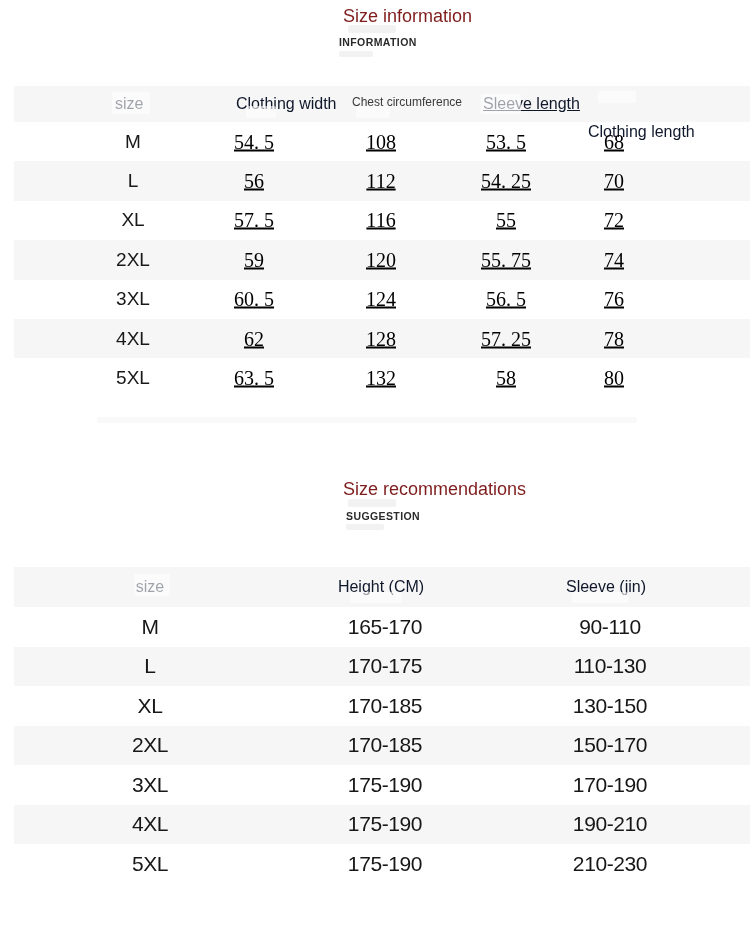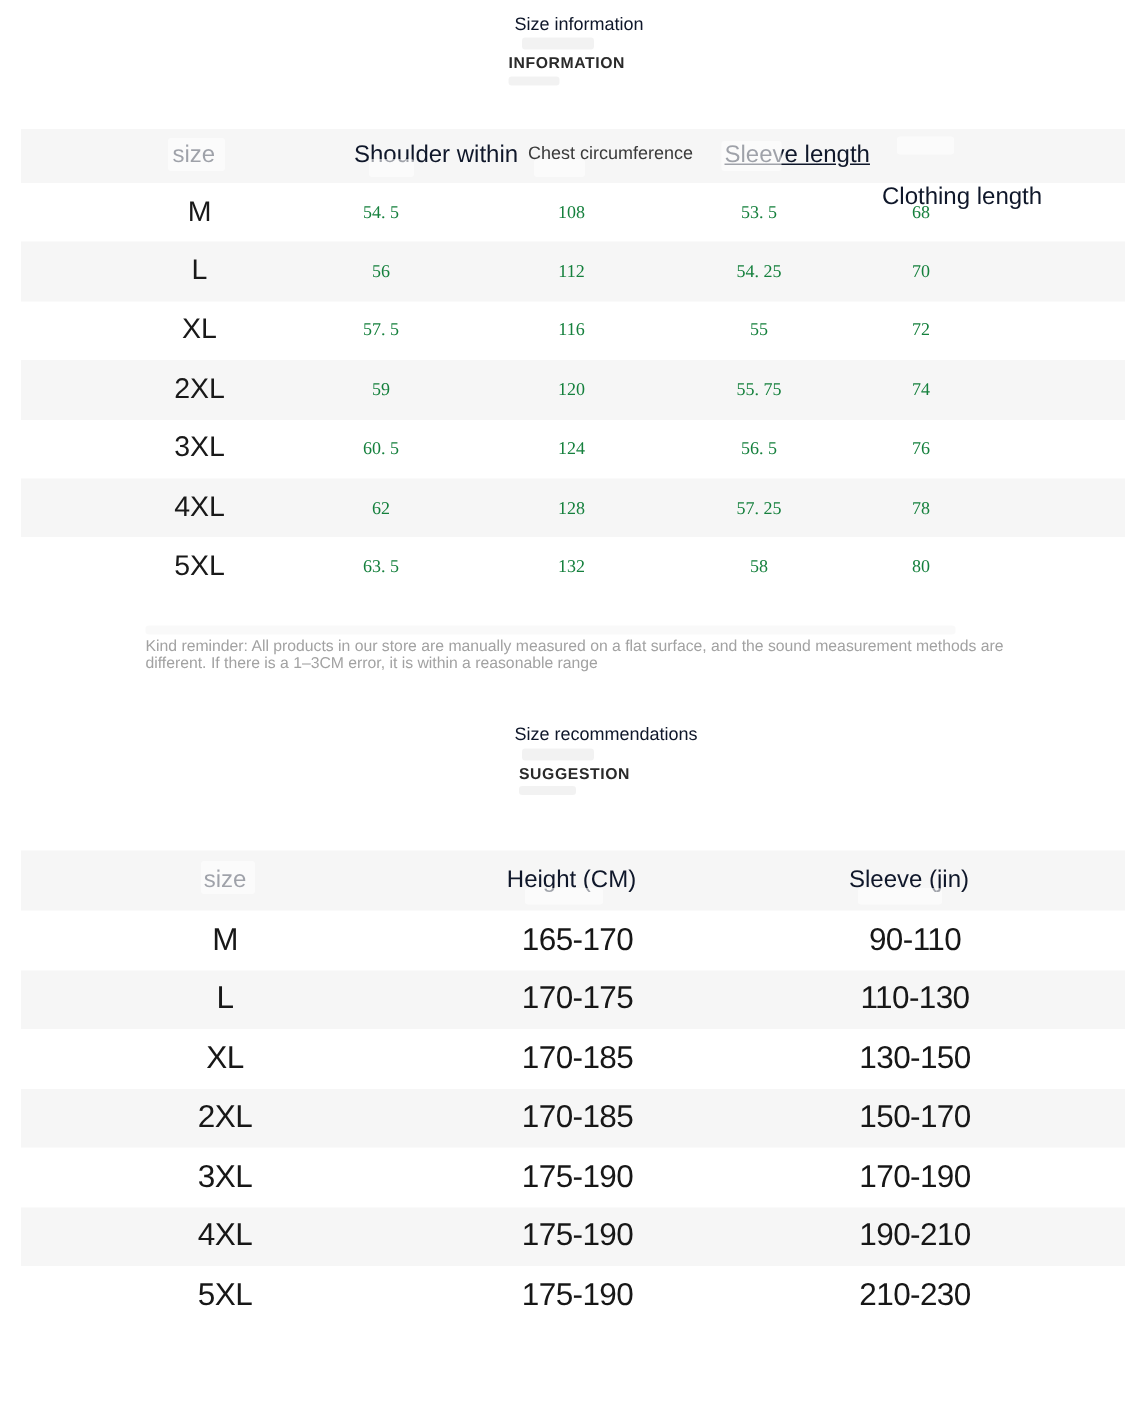--- a/index.html
+++ b/index.html
@@ -2,21 +2,21 @@
 <html><head>
 <meta charset="utf-8">
 <style>
   html,body{margin:0;padding:0;}
   body{
     width:750px;height:951px;background:#ffffff;position:relative;overflow:hidden;
     font-family:"Liberation Sans", sans-serif;
     -webkit-font-smoothing:antialiased;
   }
   
-  .sec-title{position:absolute;font-size:12px;line-height:22px;color:#0f172a;white-space:nowrap;}
+  .sec-title{position:absolute;font-size:18px;line-height:22px;color:#7f1d1d;white-space:nowrap;}
   .sec-sub{position:absolute;font-size:10.5px;font-weight:bold;letter-spacing:.4px;color:#2a2a2a;white-space:nowrap;}
   #info-title{left:343px;top:5px;}
   #info-sub{left:339px;top:36px;}
   #sug-title{left:343px;top:478px;}
   #sug-sub{left:346px;top:510px;}
 
   
   .tbl{position:absolute;left:14px;right:0;}
   #info-table{top:86px;}
   #suggest-table{top:567px;}
@@ -34,21 +34,21 @@
   #info-table .h2{left:338px;font-size:12px;top:44%;color:#3a3a3a;}
   #info-table .h3{left:469px;text-decoration:underline;}
   #info-table .h4{left:574px;margin-top:28px;}
   #suggest-table .hcell{transform:translate(-50%,-50%);}
   #suggest-table .h0{left:136px;}
   #suggest-table .h1{left:367px;}
   #suggest-table .h2{left:592px;}
 
   .cell{position:absolute;top:50%;transform:translate(-50%,-50%);white-space:nowrap;}
   #info-table .cell.lab{font-size:19px;color:#191919;}
-  #info-table .cell.num{font-family:"Liberation Serif", serif;font-size:12px;color:#15803d;}
+  #info-table .cell.num{font-family:"Liberation Serif", serif;font-size:20px;color:#000000;text-decoration:underline;}
   #info-table .c0{left:119px;}
   #info-table .c1{left:240px;}
   #info-table .c2{left:367px;}
   #info-table .c3{left:492px;}
   #info-table .c4{left:600px;}
   #suggest-table .cell{font-size:21px;letter-spacing:-0.4px;color:#171717;}
   #suggest-table .c0{left:136px;}
   #suggest-table .c1{left:371px;}
   #suggest-table .c2{left:596px;}
 
@@ -78,21 +78,21 @@
 </style>
 </head>
 <body>
 
 <div class="sec-title" id="info-title">Size information</div>
 <div class="sec-sub" id="info-sub">INFORMATION</div>
 
 <div class="tbl" id="info-table">
     <div class="row header band">
       <span class="hcell h0">size</span>
-      <span class="hcell h1">Shoulder within</span>
+      <span class="hcell h1">Clothing width</span>
       <span class="hcell h2">Chest circumference</span>
       <span class="hcell h3">Sleeve length</span>
       <span class="hcell h4">Clothing length</span>
     </div>
     <div class="row">
       <span class="cell c0 lab">M</span>
       <span class="cell c1 num">54. 5</span>
       <span class="cell c2 num">108</span>
       <span class="cell c3 num">53. 5</span>
       <span class="cell c4 num">68</span>
@@ -134,21 +134,21 @@
     </div>
     <div class="row">
       <span class="cell c0 lab">5XL</span>
       <span class="cell c1 num">63. 5</span>
       <span class="cell c2 num">132</span>
       <span class="cell c3 num">58</span>
       <span class="cell c4 num">80</span>
     </div>
   </div>
 
-<p class="reminder"><span>Kind reminder: All products in our store are manually measured on a flat surface, and the sound measurement methods are</span><br><span>different. If there is a 1–3CM error, it is within a reasonable range</span></p>
+<p class="reminder"><br></p>
 
 <div class="sec-title" id="sug-title">Size recommendations</div>
 <div class="sec-sub" id="sug-sub">SUGGESTION</div>
 
 <div class="tbl" id="suggest-table">
     <div class="row header band">
       <span class="hcell h0">size</span>
       <span class="hcell h1">Height (CM)</span>
       <span class="hcell h2">Sleeve (jin)</span>
     </div>

